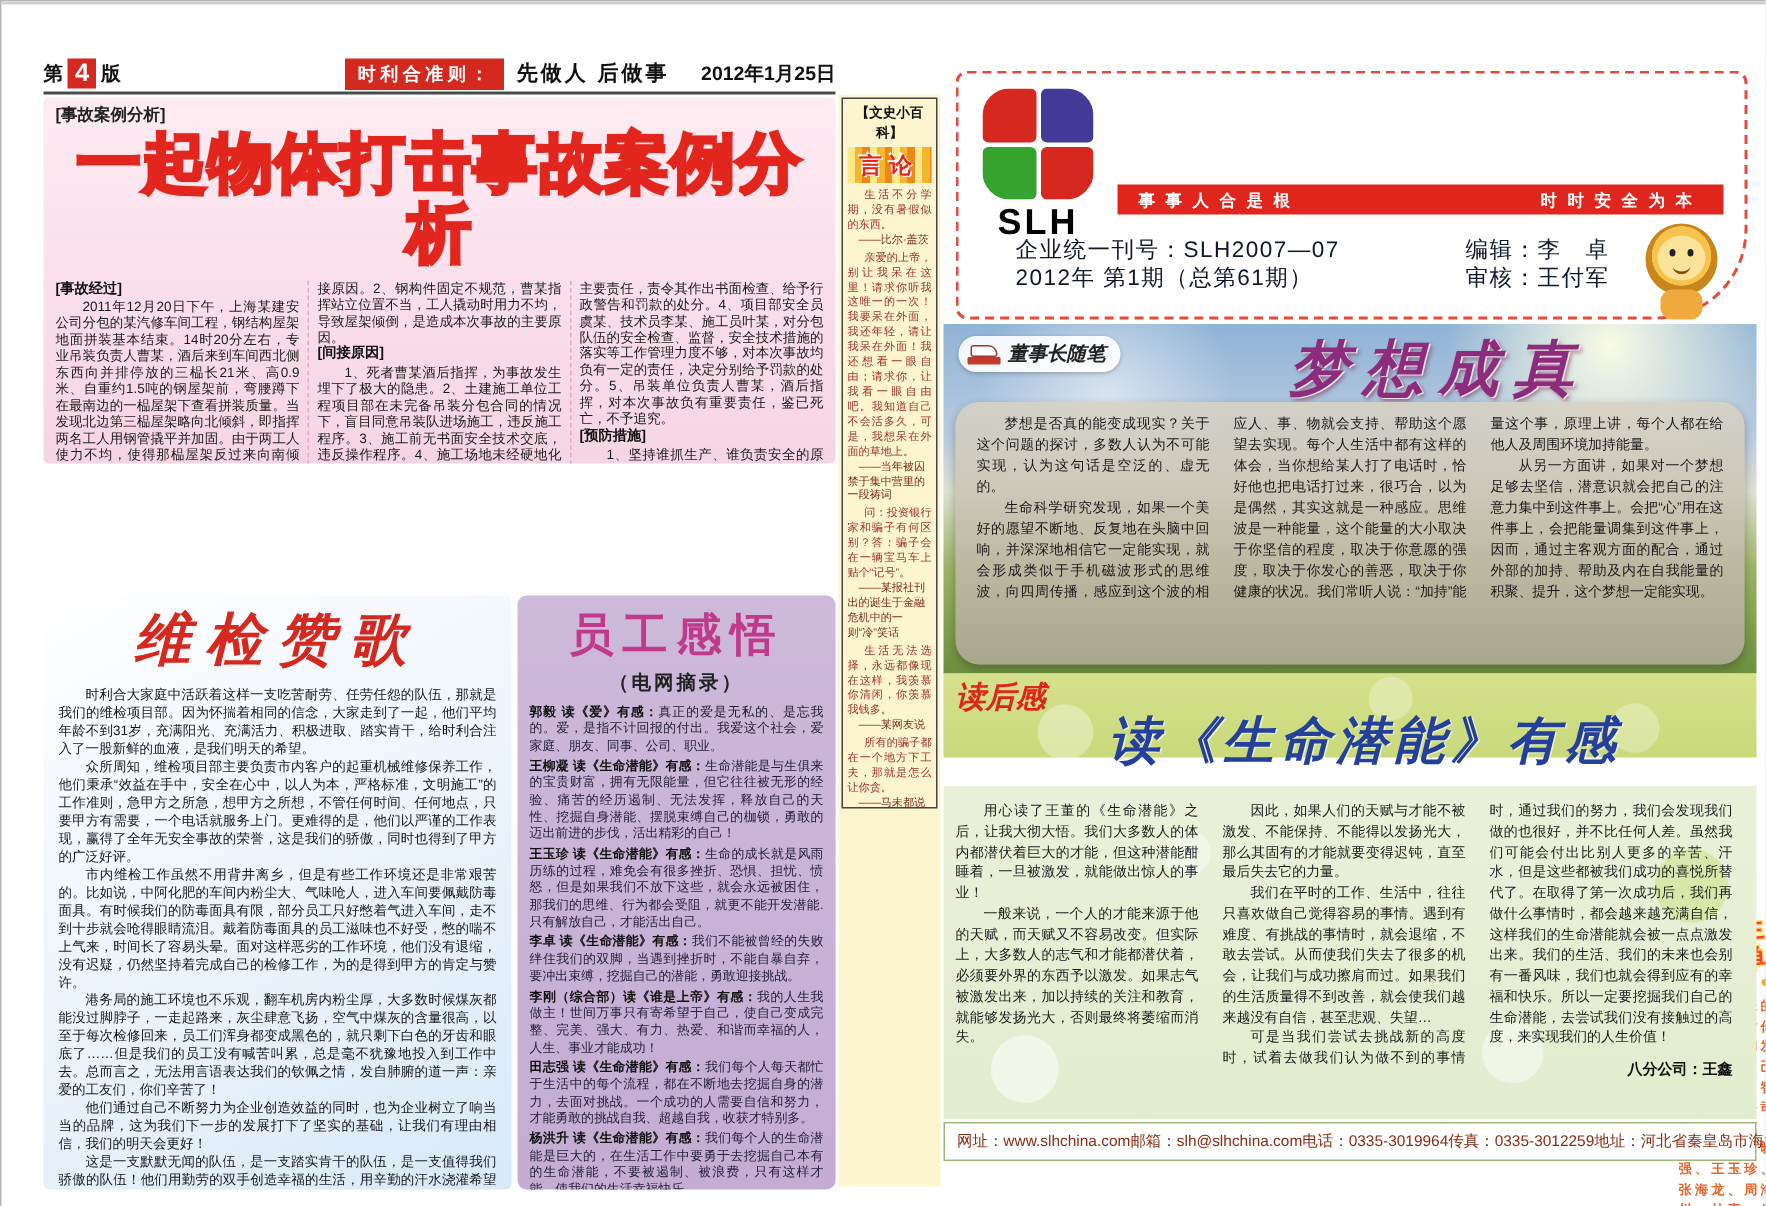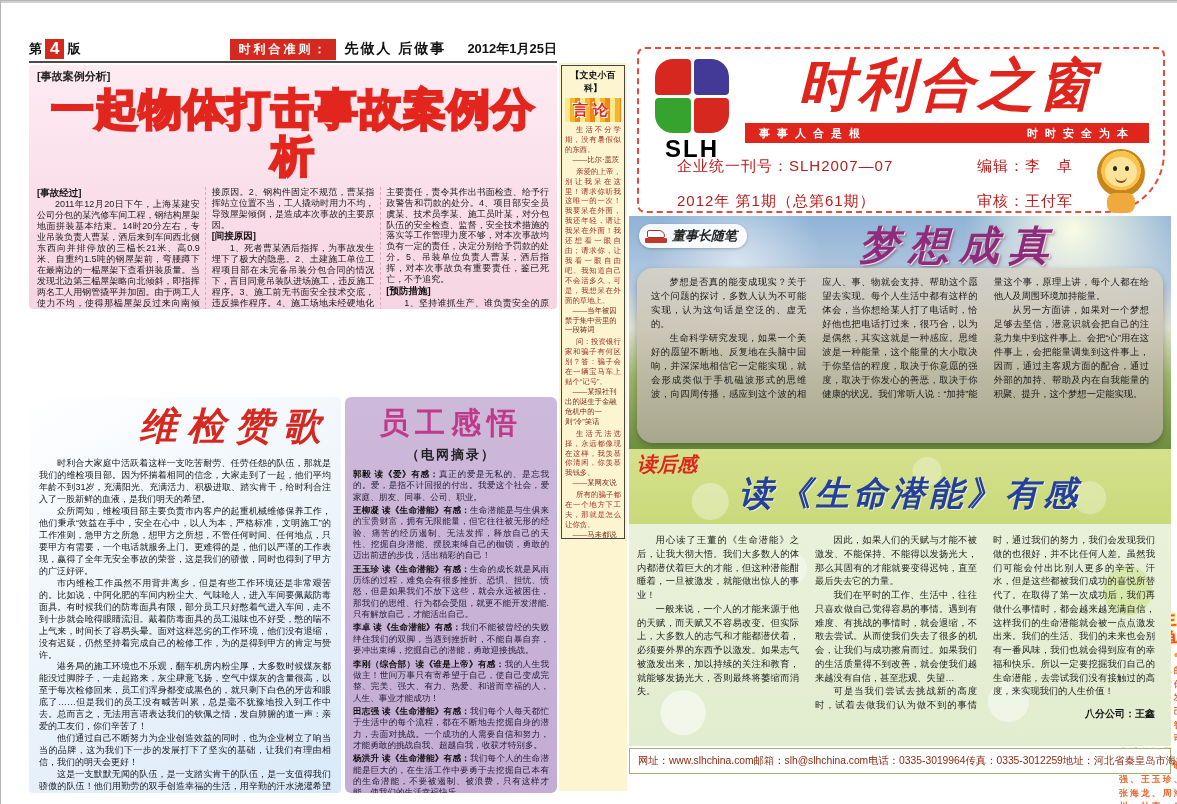--- a/index.html
+++ b/index.html
@@ -17,21 +17,21 @@
   
   .accident{position:absolute;left:28px;top:64px;width:528px;height:244px;background:linear-gradient(180deg,#fdebf2 0%,#f9dce8 65%,#f6d5e2 100%);border-radius:4px;padding:4px 8px;box-sizing:border-box;overflow:hidden;}
   .accident .tag{font-size:11px;font-weight:bold;color:#222;}
   .accident-title{font-size:43px;font-weight:bold;text-align:center;letter-spacing:1px;color:#fff;line-height:1.1;margin:2px 0 6px 0;font-family:"Liberation Sans","DejaVu Sans",sans-serif;-webkit-text-stroke:2.4px #e3261d;text-shadow:0 0 1px #e3261d,0 0 2px #e3261d;}
   .accident-text{column-count:3;column-gap:12px;column-rule:1px dashed #e2a9bd;font-size:9px;line-height:1.22;color:#1a1a1a;text-align:justify;height:248px;overflow:hidden;}
   .art-head{font-weight:bold;font-size:9.5px;color:#111;}
   .art-p{text-indent:2em;margin:0 0 1px 0;}
 
   
   .weijian{position:absolute;left:28px;top:396px;width:312px;height:396px;background:linear-gradient(150deg,#ffffff 0%,#eef5fc 45%,#d9e9f8 100%);border-radius:4px;padding:4px 10px;box-sizing:border-box;overflow:hidden;}
-  .weijian-title{font-family:"Liberation Serif","DejaVu Serif",serif;font-style:italic;font-weight:bold;font-size:38px;color:#d5281e;text-align:right;letter-spacing:10px;margin:0 0 6px 0;}
+  .weijian-title{font-family:"Liberation Serif","DejaVu Serif",serif;font-style:italic;font-weight:bold;font-size:38px;color:#d5281e;text-align:center;letter-spacing:10px;margin:0 0 6px 0;}
   .weijian-text{font-size:9px;line-height:1.33;color:#15161f;text-align:justify;}
   .weijian-text p{margin:0;text-indent:2em;}
 
   
   .ganwu{position:absolute;left:344px;top:396px;width:212px;height:396px;background:linear-gradient(180deg,#cdb9da 0%,#c4acd3 100%);border-radius:6px;padding:6px 8px;box-sizing:border-box;overflow:hidden;}
   .ganwu-title{font-size:30px;font-weight:bold;color:#c03a8c;text-align:center;letter-spacing:6px;margin:0;}
   .ganwu-sub{font-size:13px;font-weight:bold;color:#222;text-align:center;letter-spacing:2px;margin:2px 0 5px 0;}
   .g-entry{font-size:8.6px;line-height:1.32;color:#27203a;text-align:justify;margin:0 0 2px 0;}
   .g-entry b{color:#111;}
 
@@ -57,21 +57,21 @@
   .rp-header{position:absolute;left:636px;top:46px;width:528px;height:166px;border:2px dashed #e64a3a;border-radius:8px 8px 60px 8px;box-sizing:border-box;background:#fff;}
   .slh-logo{position:absolute;left:16px;top:10px;width:74px;height:74px;border-radius:18px;overflow:hidden;display:grid;grid-template-columns:1fr 1fr;grid-template-rows:1fr 1fr;gap:3px;background:#fff;}
   .q1{background:#d6281e;border-radius:16px 4px 4px 4px;}
   .q2{background:#423a96;border-radius:4px 16px 4px 4px;}
   .q3{background:#36a32e;border-radius:4px 4px 4px 16px;}
   .q4{background:#d6281e;border-radius:4px 4px 16px 4px;}
   .logo-text{position:absolute;left:16px;top:86px;width:74px;text-align:center;font-size:24px;font-weight:bold;color:#000;letter-spacing:2px;}
   .masthead{position:absolute;left:104px;top:0px;width:410px;text-align:center;font-family:"Liberation Serif","DejaVu Serif",serif;font-style:italic;font-weight:bold;font-size:56px;color:#e0251c;letter-spacing:4px;line-height:72px;white-space:nowrap;}
   .slogan{position:absolute;left:106px;top:74px;width:404px;height:20px;background:#e0251c;display:flex;align-items:center;justify-content:space-between;padding:0 14px;box-sizing:border-box;}
   .slogan span{color:#fff;font-size:11px;font-weight:bold;letter-spacing:7px;font-family:"Liberation Serif","DejaVu Serif",serif;}
-  .issue-grid{position:absolute;left:38px;top:108px;width:440px;display:grid;grid-template-columns:300px 1fr;row-gap:16px;font-size:15px;color:#b91c1c;letter-spacing:1px;}
+  .issue-grid{position:absolute;left:38px;top:108px;width:440px;display:grid;grid-template-columns:300px 1fr;row-gap:0;font-size:15px;color:#0f172a;letter-spacing:1px;}
   .lion{position:absolute;right:14px;bottom:-4px;width:56px;height:66px;}
   .lion .mane{position:absolute;left:4px;top:0;width:48px;height:48px;border-radius:50%;background:radial-gradient(circle at 50% 45%,#f8c34d 55%,#c8851c 56%);}
   .lion .face{position:absolute;left:12px;top:8px;width:32px;height:30px;border-radius:50%;background:#fbe39a;}
   .lion .eye{position:absolute;width:4px;height:5px;border-radius:50%;background:#222;top:17px;}
   .lion .e1{left:20px;} .lion .e2{left:32px;}
   .lion .mouth{position:absolute;left:22px;top:26px;width:12px;height:6px;border-bottom:2px solid #8a4b12;border-radius:0 0 8px 8px;}
   .lion .body{position:absolute;left:14px;top:44px;width:28px;height:20px;border-radius:8px;background:#f0a93c;}
 
   
   .photo-strip{position:absolute;left:628px;top:215px;width:542px;height:233px;overflow:hidden;background:
@@ -82,21 +82,21 @@
   .books-icon{width:22px;height:14px;position:relative;}
   .books-icon:before{content:"";position:absolute;left:0;bottom:0;width:22px;height:5px;background:#c0392b;border-radius:1px;}
   .books-icon:after{content:"";position:absolute;left:2px;bottom:5px;width:18px;height:8px;background:linear-gradient(90deg,#fff 48%,#d9d9d9 50%,#fff 52%);border:1px solid #a33;border-radius:2px 6px 2px 2px;box-sizing:border-box;}
   .essay-badge .bt{font-size:13px;font-weight:bold;color:#222;font-family:"Liberation Serif","DejaVu Serif",serif;font-style:italic;}
   .essay-title{position:absolute;left:180px;top:2px;width:300px;text-align:center;font-family:"Liberation Serif","DejaVu Serif",serif;font-style:italic;font-weight:bold;font-size:40px;letter-spacing:10px;color:#8d2b7d;text-shadow:1px 1px 0 rgba(255,255,255,0.8),2px 2px 3px rgba(120,20,60,0.5);}
   .stone{position:absolute;left:8px;right:8px;top:52px;bottom:6px;background:linear-gradient(180deg,rgba(215,210,196,0.88),rgba(176,170,152,0.88));border-radius:16px;box-shadow:0 3px 6px rgba(40,50,20,0.35);}
   .essay-text{position:absolute;left:22px;right:22px;top:60px;bottom:12px;column-count:3;column-gap:16px;font-size:9.3px;line-height:1.5;color:#181818;text-align:justify;overflow:hidden;}
   .essay-text p{margin:0;text-indent:2em;}
 
   
-  .review-band{position:absolute;left:628px;top:448px;width:542px;height:75px;background:
+  .review-band{position:absolute;left:628px;top:448px;width:542px;height:56px;background:
      radial-gradient(circle at 15% 70%,rgba(255,255,255,0.35) 0 18px,transparent 19px),
      radial-gradient(circle at 55% 30%,rgba(255,255,255,0.3) 0 14px,transparent 15px),
      radial-gradient(circle at 85% 65%,rgba(255,255,255,0.3) 0 16px,transparent 17px),
      linear-gradient(180deg,#d5e18c,#c9d97a);}
   .review-label{position:absolute;left:8px;top:2px;font-size:20px;font-weight:bold;font-style:italic;color:#e0251c;font-family:"Liberation Serif","DejaVu Serif",serif;}
   .review-title{position:absolute;left:40px;right:20px;top:22px;text-align:center;font-family:"Liberation Serif","DejaVu Serif",serif;font-weight:bold;font-style:italic;font-size:34px;letter-spacing:4px;color:#24409c;text-shadow:1px 1px 0 rgba(255,255,255,0.6);}
   .review-body{position:absolute;left:628px;top:523px;width:542px;height:222px;box-sizing:border-box;padding:10px 16px 6px 8px;column-count:3;column-gap:16px;font-size:9.3px;line-height:1.48;color:#1c1c1c;text-align:justify;overflow:hidden;background:
      radial-gradient(circle at 10% 85%,rgba(255,255,255,0.55) 0 22px,transparent 23px),
      radial-gradient(circle at 30% 20%,rgba(255,255,255,0.4) 0 15px,transparent 16px),
      radial-gradient(circle at 70% 80%,rgba(255,255,255,0.45) 0 20px,transparent 21px),
@@ -265,21 +265,20 @@
   </div>
 
   <div class="rp-header">
     <div class="slh-logo">
       <div class="q1"></div>
         <div class="q2"></div>
       <div class="q3"></div>
         <div class="q4"></div>
     </div>
     <div class="logo-text">SLH</div>
-    <div class="masthead">时利合之窗</div>
     <div class="slogan">
       <span>事事人合是根</span>
       <span>时时安全为本</span>
     </div>
     <div class="issue-grid">
       <span>企业统一刊号：SLH2007—07</span>
       <span>编辑：李　卓</span>
       <span>2012年 第1期（总第61期）</span>
       <span>审核：王付军</span>
     </div>

